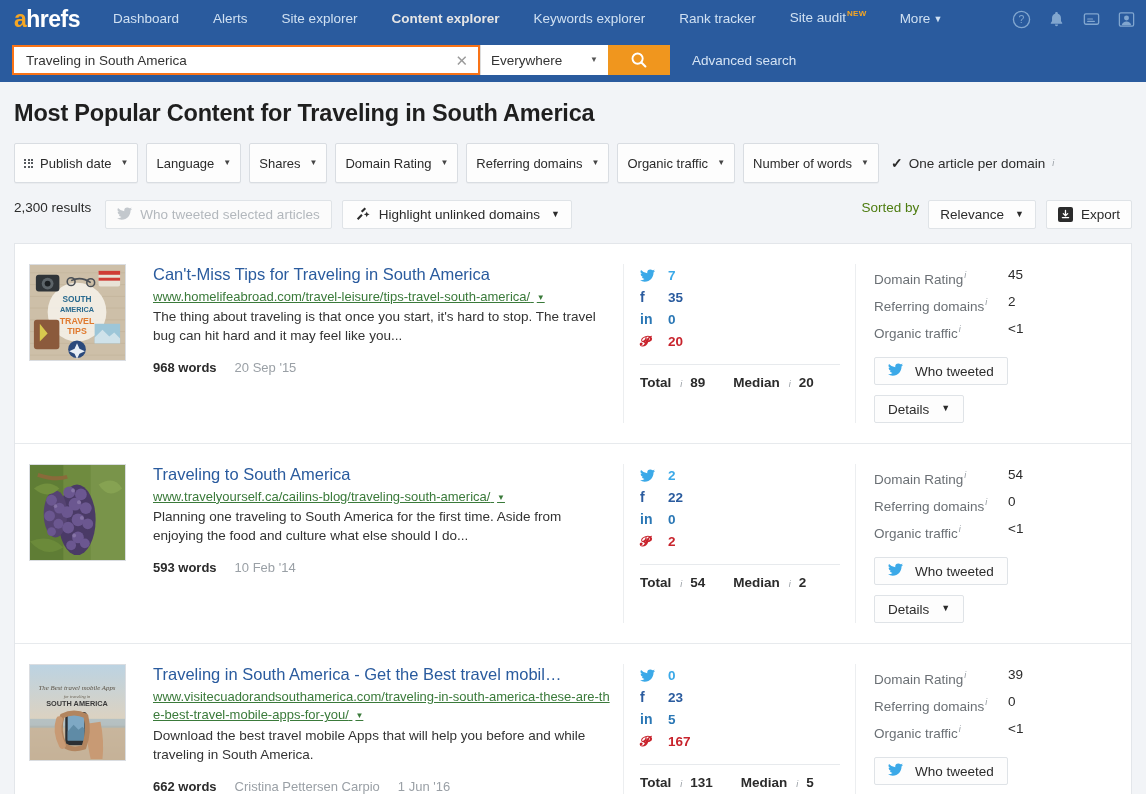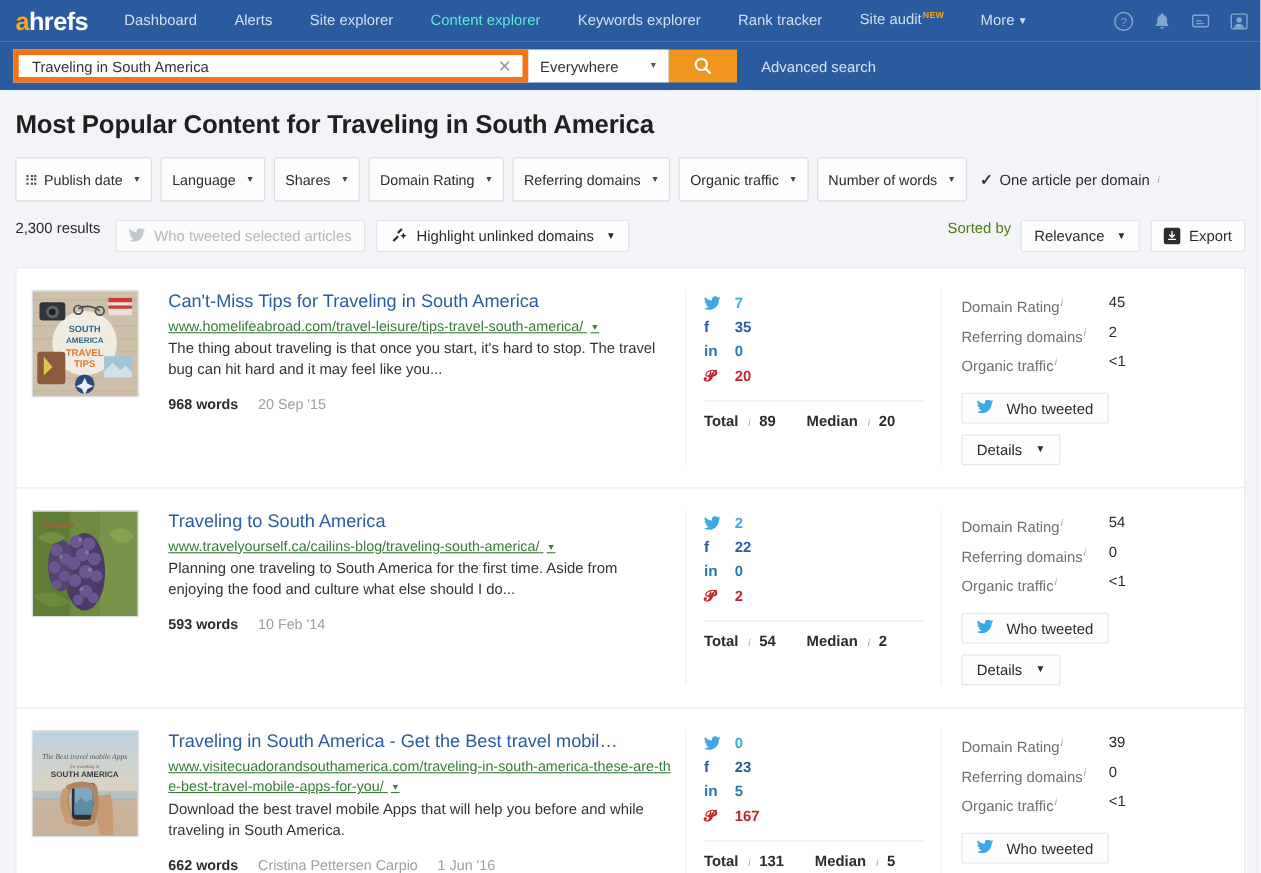--- a/index.html
+++ b/index.html
@@ -38,21 +38,21 @@
   .navlinks { display: flex; align-items: center; gap: 12px; }
   .navlink {
     color: #cfe0f2;
     font-size: 13.5px;
     padding: 0 11px;
     line-height: 38px;
     text-decoration: none;
     white-space: nowrap;
     position: relative;
   }
-  .navlink.active { color: #5eead4; font-weight: normal; }
+  .navlink.active { color: #e5e5e5; font-weight: bold; }
   .badge-new {
     color: #f5a623;
     font-size: 8px;
     font-weight: bold;
     position: relative;
     top: -6px;
     left: 1px;
     letter-spacing: 0.3px;
   }
   .caret { font-size: 9px; position: relative; top: -1px; margin-left: 3px;}
@@ -82,21 +82,21 @@
     padding: 0 0 0 12px;
   }
   .search-wrap {
     display: flex;
     align-items: stretch;
     height: 30px;
   }
   .search-input-box {
     width: 468px;
     background: #fff;
-    border: 5px solid #f97316;
+    border: 2px solid #f97316;
     display: flex;
     align-items: center;
     padding: 0 8px 0 10px;
   }
   .search-input-box input {
     border: none;
     outline: none;
     flex: 1;
     font-size: 13.5px;
     color: #333;

